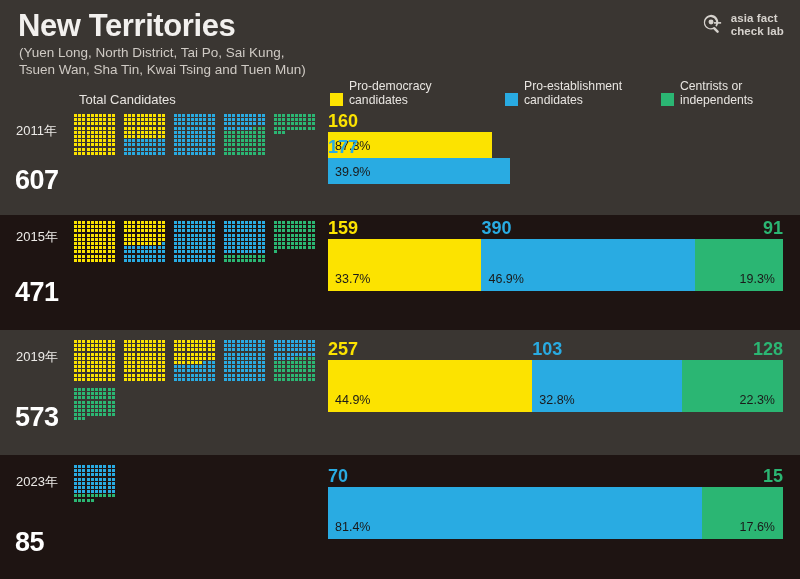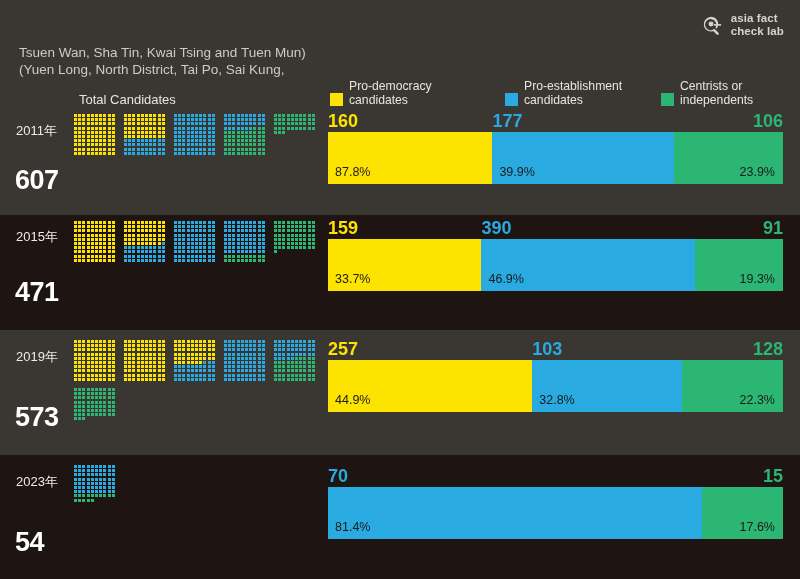--- a/index.html
+++ b/index.html
@@ -18,21 +18,21 @@
     position:absolute;left:18px;top:8px;
     font-size:31px;font-weight:bold;color:#f2f0ee;letter-spacing:-0.4px;
   }
   .subtitle{
     position:absolute;left:19px;top:44px;width:330px;
     font-size:13.5px;color:#cfcac4;line-height:17px;
   }
   .subtitle div{white-space:nowrap;}
 
   
-  .logo{position:absolute;right:16px;top:12px;display:flex;align-items:flex-end;gap:7px;}
+  .logo{position:absolute;right:16px;top:12px;display:flex;align-items:flex-start;gap:7px;}
   .logo-mark{width:23px;height:23px;position:relative;flex:0 0 auto;}
   .logo-text{font-size:11.5px;line-height:12.5px;color:#d6d2cd;font-weight:bold;letter-spacing:0.1px;}
 
   
   .legend{position:absolute;top:80px;left:330px;width:455px;height:30px;}
   .legend-item{position:absolute;display:flex;align-items:flex-start;gap:6px;}
   .legend-item.i0{left:0px;}
   .legend-item.i1{left:175px;}
   .legend-item.i2{left:331px;}
   .swatch{width:13px;height:13px;flex:0 0 auto;margin-top:13px;}
@@ -70,23 +70,24 @@
     font-size:12.5px;color:#1a1a1a;white-space:nowrap;
   }
   .seg .pct.right{left:auto;right:8px;}
 </style>
 </head>
 <body>
 
 <div class="page">
 
   <div class="header">
+    <div class="title">New Territories</div>
     <div class="subtitle">
+      <div>(Yuen Long, North District, Tai Po, Sai Kung,</div>
       <div>Tsuen Wan, Sha Tin, Kwai Tsing and Tuen Mun)</div>
-      <div>(Yuen Long, North District, Tai Po, Sai Kung,</div>
     </div>
 
     <div class="logo">
       <span class="logo-mark">
         <svg width="23" height="23" viewBox="0 0 24 24">
           <path d="M3 10.5a7.5 7.5 0 1 1 13.2 4.85l-1.2-1.2a5.8 5.8 0 1 0-1.85 1.85l1.2 1.2A7.5 7.5 0 0 1 3 10.5z" fill="#d6d2cd"></path>
           <path d="M13.5 10.5h7.5v1.7h-7.5z" fill="#d6d2cd"></path>
           <circle cx="10.5" cy="10.5" r="2.6" fill="#d6d2cd"></circle>
           <rect x="14.3" y="15.1" width="2.6" height="7.4" rx="1.3" transform="rotate(-45 15.6 18.8)" fill="#d6d2cd"></rect>
         </svg>
@@ -568,32 +569,28 @@
           <span class="dot" style="background: rgb(43, 182, 115); left: 221px; top: 12.6px; width: 3px; height: 3px;"></span>
           <span class="dot" style="background: rgb(43, 182, 115); left: 225.2px; top: 12.6px; width: 3px; height: 3px;"></span>
           <span class="dot" style="background: rgb(43, 182, 115); left: 229.4px; top: 12.6px; width: 3px; height: 3px;"></span>
           <span class="dot" style="background: rgb(43, 182, 115); left: 233.6px; top: 12.6px; width: 3px; height: 3px;"></span>
           <span class="dot" style="background: rgb(43, 182, 115); left: 237.8px; top: 12.6px; width: 3px; height: 3px;"></span>
           <span class="dot" style="background: rgb(43, 182, 115); left: 200px; top: 16.8px; width: 3px; height: 3px;"></span>
           <span class="dot" style="background: rgb(43, 182, 115); left: 204.2px; top: 16.8px; width: 3px; height: 3px;"></span>
           <span class="dot" style="background: rgb(43, 182, 115); left: 208.4px; top: 16.8px; width: 3px; height: 3px;"></span>
         </div>
         <div class="barwrap" style="left: 328px; top: 0px; width: 455px;">
-          <div class="bar" style="width: 455px;">
+          <div class="bar" style="width: 455px; flex-direction: column;">
             <div class="seg" style="background: rgb(252, 227, 0); width: 36.1361%;">
               <span class="num left" style="color: rgb(252, 227, 0);">160</span>
               <span class="pct">87.8%</span>
             </div>
             <div class="seg" style="background: rgb(41, 171, 226); width: 39.9399%;">
               <span class="num left" style="color: rgb(41, 171, 226);">177</span>
               <span class="pct">39.9%</span>
-            </div>
-            <div class="seg" style="background: rgb(43, 182, 115); width: 23.9239%;">
-              <span class="num right" style="color: rgb(43, 182, 115);">106</span>
-              <span class="pct right">23.9%</span>
             </div>
           </div>
         </div>
       </div>
       <div class="row" style="top: 215px; height: 115px;">
         <div class="rowbg" style="background: rgb(30, 20, 18);"></div>
         <div class="yearlabel" style="top: 13px;">2015年</div>
         <div class="total" style="top: 62px;">471</div>
         <div class="dots" style="top: 6px;">
           <span class="dot" style="background: rgb(252, 227, 0); left: 0px; top: 0px; width: 3px; height: 3px;"></span>
@@ -1677,21 +1674,21 @@
             <div class="seg" style="background: rgb(43, 182, 115); width: 22.3%;">
               <span class="num right" style="color: rgb(43, 182, 115);">128</span>
               <span class="pct right">22.3%</span>
             </div>
           </div>
         </div>
       </div>
       <div class="row" style="top: 455px; height: 124px;">
         <div class="rowbg" style="background: rgb(30, 20, 18);"></div>
         <div class="yearlabel" style="top: 18px;">2023年</div>
-        <div class="total" style="top: 72px;">54</div>
+        <div class="total" style="top: 72px;">85</div>
         <div class="dots" style="top: 10px;">
           <span class="dot" style="background: rgb(41, 171, 226); left: 0px; top: 0px; width: 3px; height: 3px;"></span>
           <span class="dot" style="background: rgb(41, 171, 226); left: 4.2px; top: 0px; width: 3px; height: 3px;"></span>
           <span class="dot" style="background: rgb(41, 171, 226); left: 8.4px; top: 0px; width: 3px; height: 3px;"></span>
           <span class="dot" style="background: rgb(41, 171, 226); left: 12.6px; top: 0px; width: 3px; height: 3px;"></span>
           <span class="dot" style="background: rgb(41, 171, 226); left: 16.8px; top: 0px; width: 3px; height: 3px;"></span>
           <span class="dot" style="background: rgb(41, 171, 226); left: 21px; top: 0px; width: 3px; height: 3px;"></span>
           <span class="dot" style="background: rgb(41, 171, 226); left: 25.2px; top: 0px; width: 3px; height: 3px;"></span>
           <span class="dot" style="background: rgb(41, 171, 226); left: 29.4px; top: 0px; width: 3px; height: 3px;"></span>
           <span class="dot" style="background: rgb(41, 171, 226); left: 33.6px; top: 0px; width: 3px; height: 3px;"></span>

